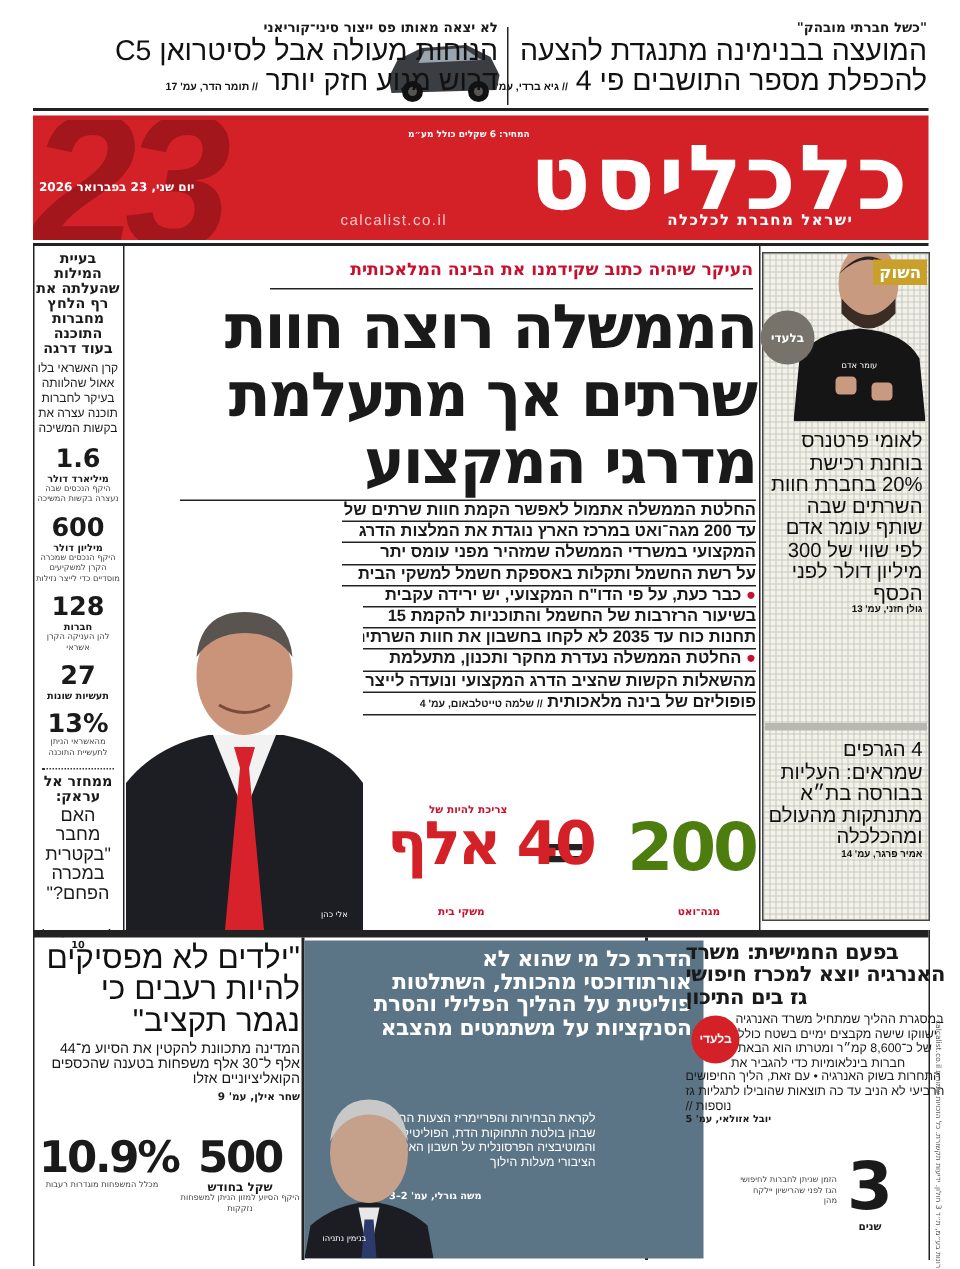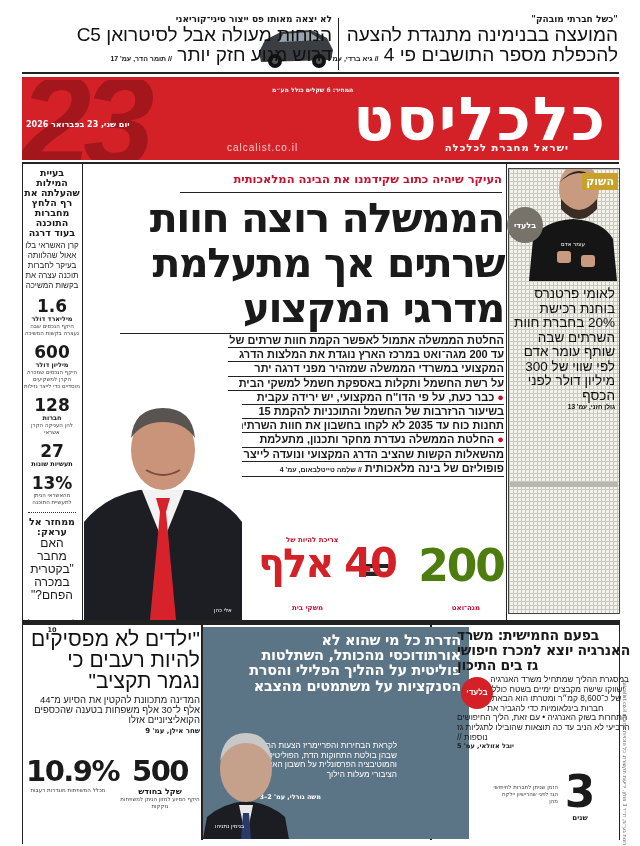--- a/index.html
+++ b/index.html
@@ -166,21 +166,21 @@
 <div class="headline">
   <div>הממשלה רוצה חוות</div>
   <div>שרתים אך מתעלמת</div>
   <div>מדרגי המקצוע</div>
 </div>
 <div class="abs" style="left:120px;right:136px;top:333px;height:1px;background:#222"></div>
 
 <div class="lead-body">
   <span class="ln">החלטת הממשלה אתמול לאפשר הקמת חוות שרתים של</span>
   <span class="ln">עד 200 מגה־ואט במרכז הארץ נוגדת את המלצות הדרג</span>
-  <span class="ln">המקצועי במשרדי הממשלה שמזהיר מפני דרגה יתר</span>
+  <span class="ln">המקצועי במשרדי הממשלה שמזהיר מפני עומס יתר</span>
   <span class="ln">על רשת החשמל ותקלות באספקת חשמל למשקי הבית</span>
   <span class="ln"><span class="bul">● </span><span>כבר כעת, על פי הדו"ח המקצועי, יש ירידה עקבית</span></span>
   <span class="ln">בשיעור הרזרבות של החשמל והתוכניות להקמת 15</span>
   <span class="ln">תחנות כוח עד 2035 לא לקחו בחשבון את חוות השרתים</span>
   <span class="ln"><span class="bul">● </span><span>החלטת הממשלה נעדרת מחקר ותכנון, מתעלמת</span></span>
   <span class="ln">מהשאלות הקשות שהציב הדרג המקצועי ונועדה לייצר</span>
   <span class="ln"><span>פופוליזם של בינה מלאכותית</span> <span class="by">// שלמה טייטלבאום, עמ' 4</span></span>
 </div>
 
 <div class="photo-main">
@@ -217,20 +217,24 @@
     </svg>
   </div>
   <div class="abs" style="left:52px;top:72px;color:#fff;font-size:5.5px">עומר אדם</div>
   <div class="tag-shuk">השוק</div>
   <div class="badge-grey">בלעדי</div>
   <div class="r-story1">
     <div>לאומי פרטנרס בוחנת רכישת 20% בחברת חוות השרתים שבה שותף עומר אדם לפי שווי של 300 מיליון דולר לפני הכסף</div>
     <div class="r-by">גולן חזני, עמ' 13</div>
   </div>
   <div class="r-band"></div>
+  <div class="r-story2">
+    <div>4 הגרפים שמראים: העליות בבורסה בת״א מתנתקות מהעולם ומהכלכלה</div>
+    <div class="r-by">אמיר פרגר, עמ' 14</div>
+  </div>
 </div>
 
 <div class="bot-top"></div>
 <div class="vline" style="left:201px;top:625px;height:215px;width:2px"></div>
 <div class="vline" style="left:430px;top:625px;height:215px;width:2px"></div>
 <div class="vline" style="left:619px;top:620px;height:220px"></div>
 
 <div class="b-left">
   <div class="h">"ילדים לא מפסיקים להיות רעבים כי נגמר תקציב"</div>
   <div class="p">המדינה מתכוונת להקטין את הסיוע מ־44 אלף ל־30 אלף משפחות בטענה שהכספים הקואליציוניים אזלו</div>

